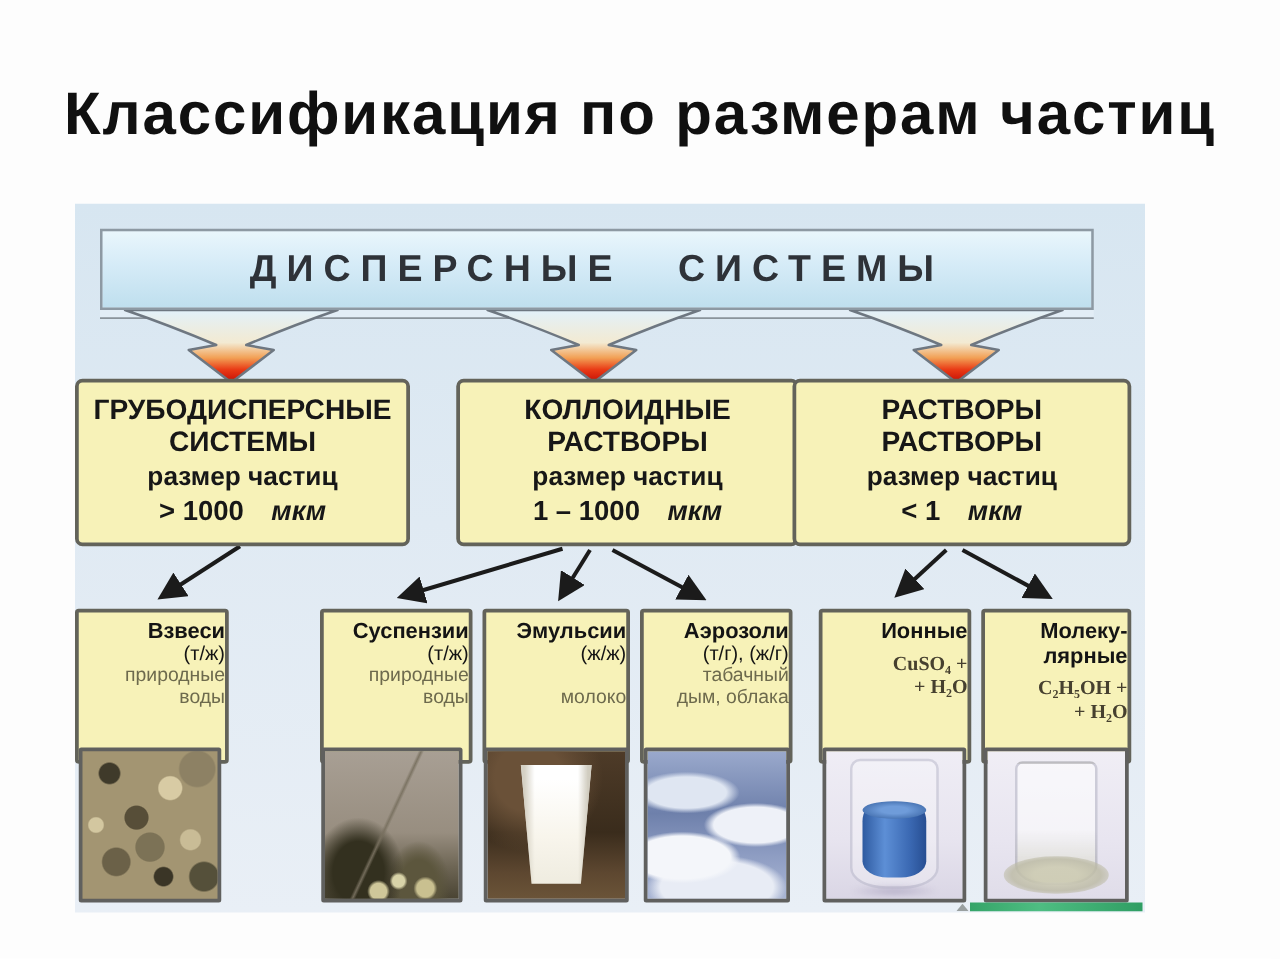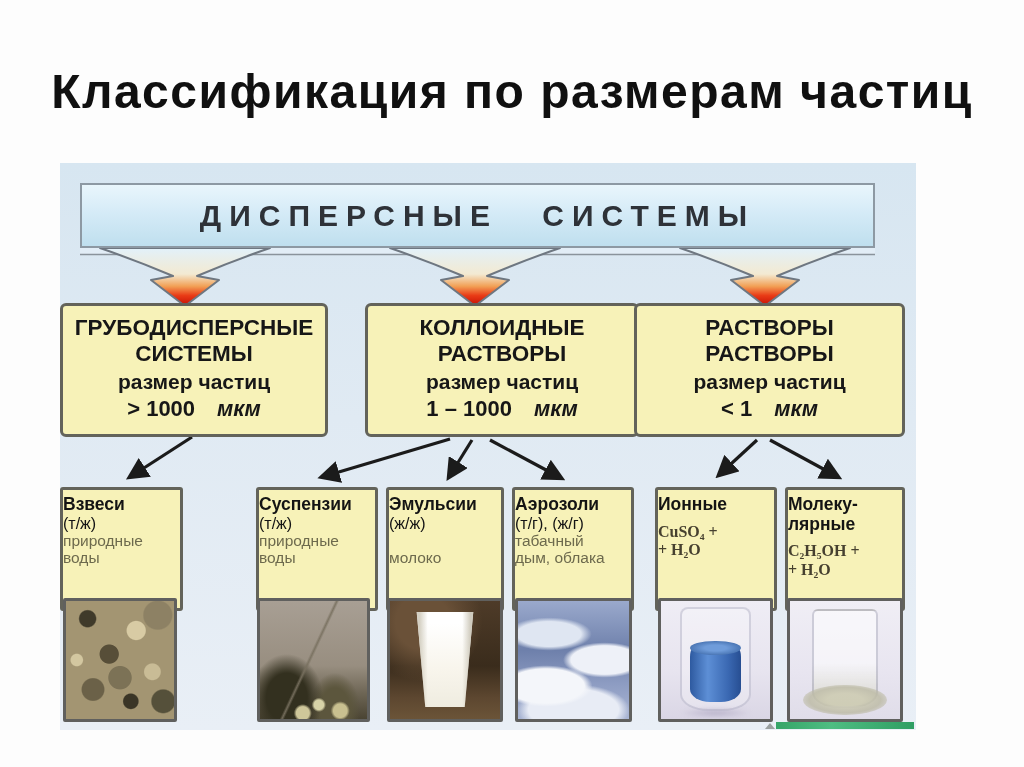--- a/index.html
+++ b/index.html
@@ -19,21 +19,21 @@
   .main-box{position:absolute;top:140px;height:134px;box-sizing:border-box;
             background:#f7f2b8;border:3px solid #63635a;border-radius:6px;
             text-align:center;padding-top:9px;}
   .mb-title{font-weight:bold;font-size:22.5px;line-height:1.16;color:#171717;}
   .mb-size{font-weight:bold;font-size:21px;margin-top:3px;color:#171717;}
   .mb-val{font-weight:bold;font-size:22px;margin-top:2px;color:#171717;}
   .mb-val .unit{font-style:italic;margin-left:22px;}
   
   .sub-box{position:absolute;top:324px;height:124px;box-sizing:border-box;
            background:#f7f2b8;border:3px solid #63635a;border-radius:3px;
-           text-align:left;padding-top:5px;}
+           text-align:right;padding-top:5px;}
   .sb-title{font-weight:bold;font-size:17.5px;line-height:1.12;color:#141414;}
   .sb-type{font-weight:normal;font-size:16px;line-height:1.1;color:#141414;}
   .sb-desc{font-size:15.5px;line-height:1.08;color:#6d6a4d;margin-top:1px;}
   .sb-formula{font-family:"Liberation Serif",serif;font-weight:bold;font-size:16px;
               line-height:1.15;color:#46402f;margin-top:8px;}
   
   .photo{position:absolute;top:435px;height:124px;box-sizing:border-box;
          border:3px solid #60605e;border-radius:2px;overflow:hidden;}
   .photo1{background:
       radial-gradient(circle at 20% 15%,#3f3a2a 0 6%,transparent 7%),

